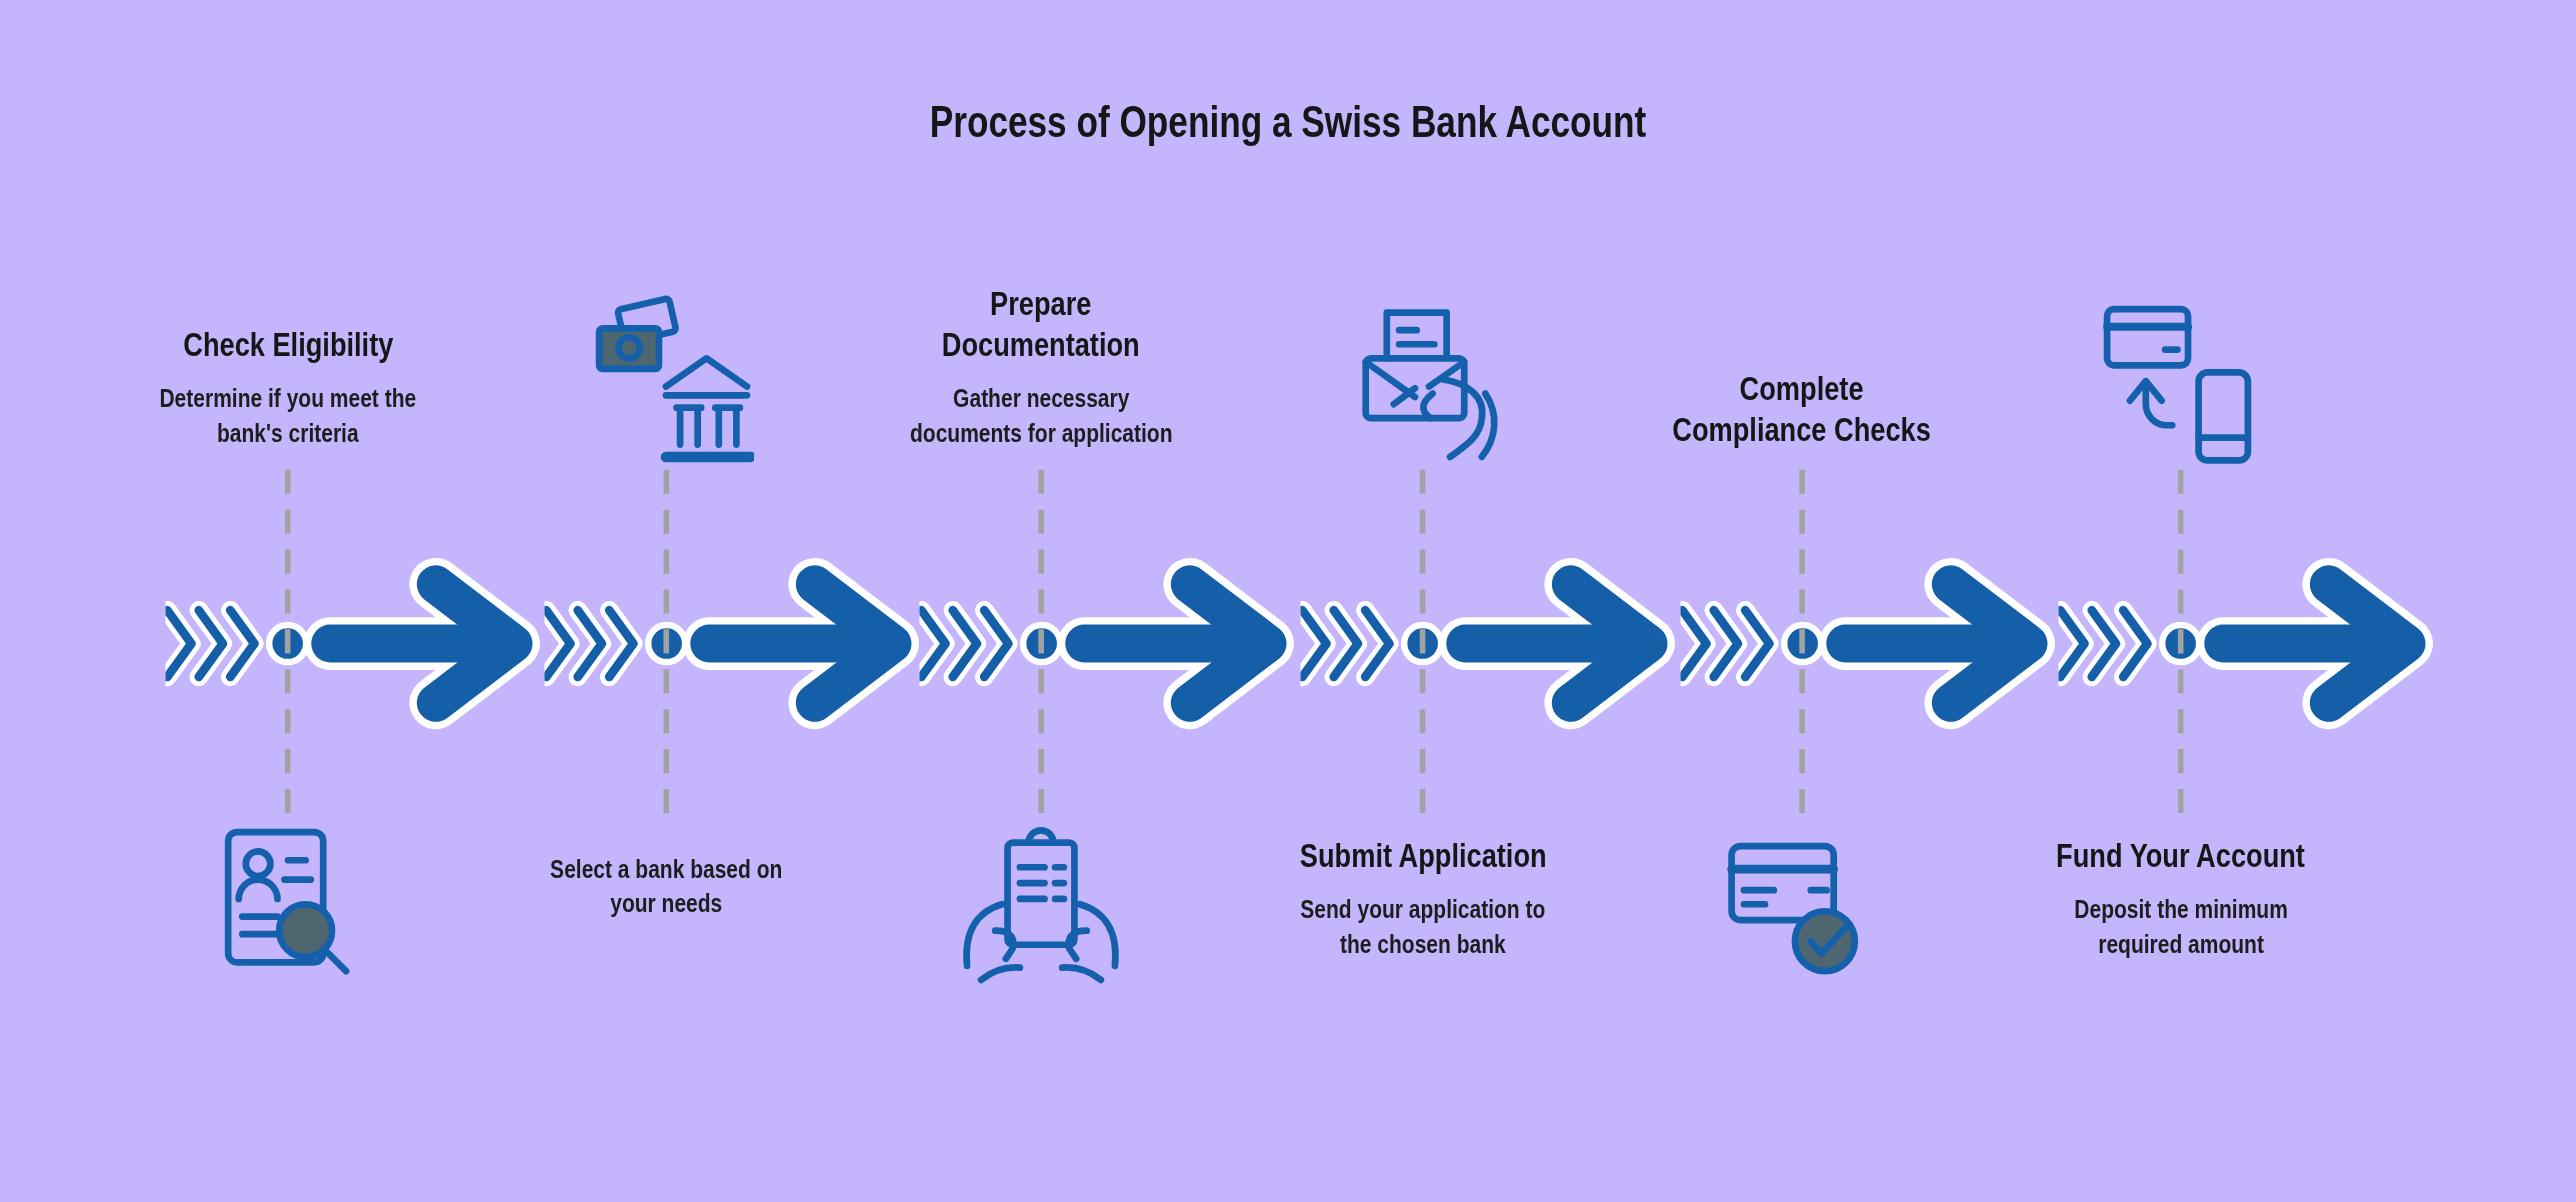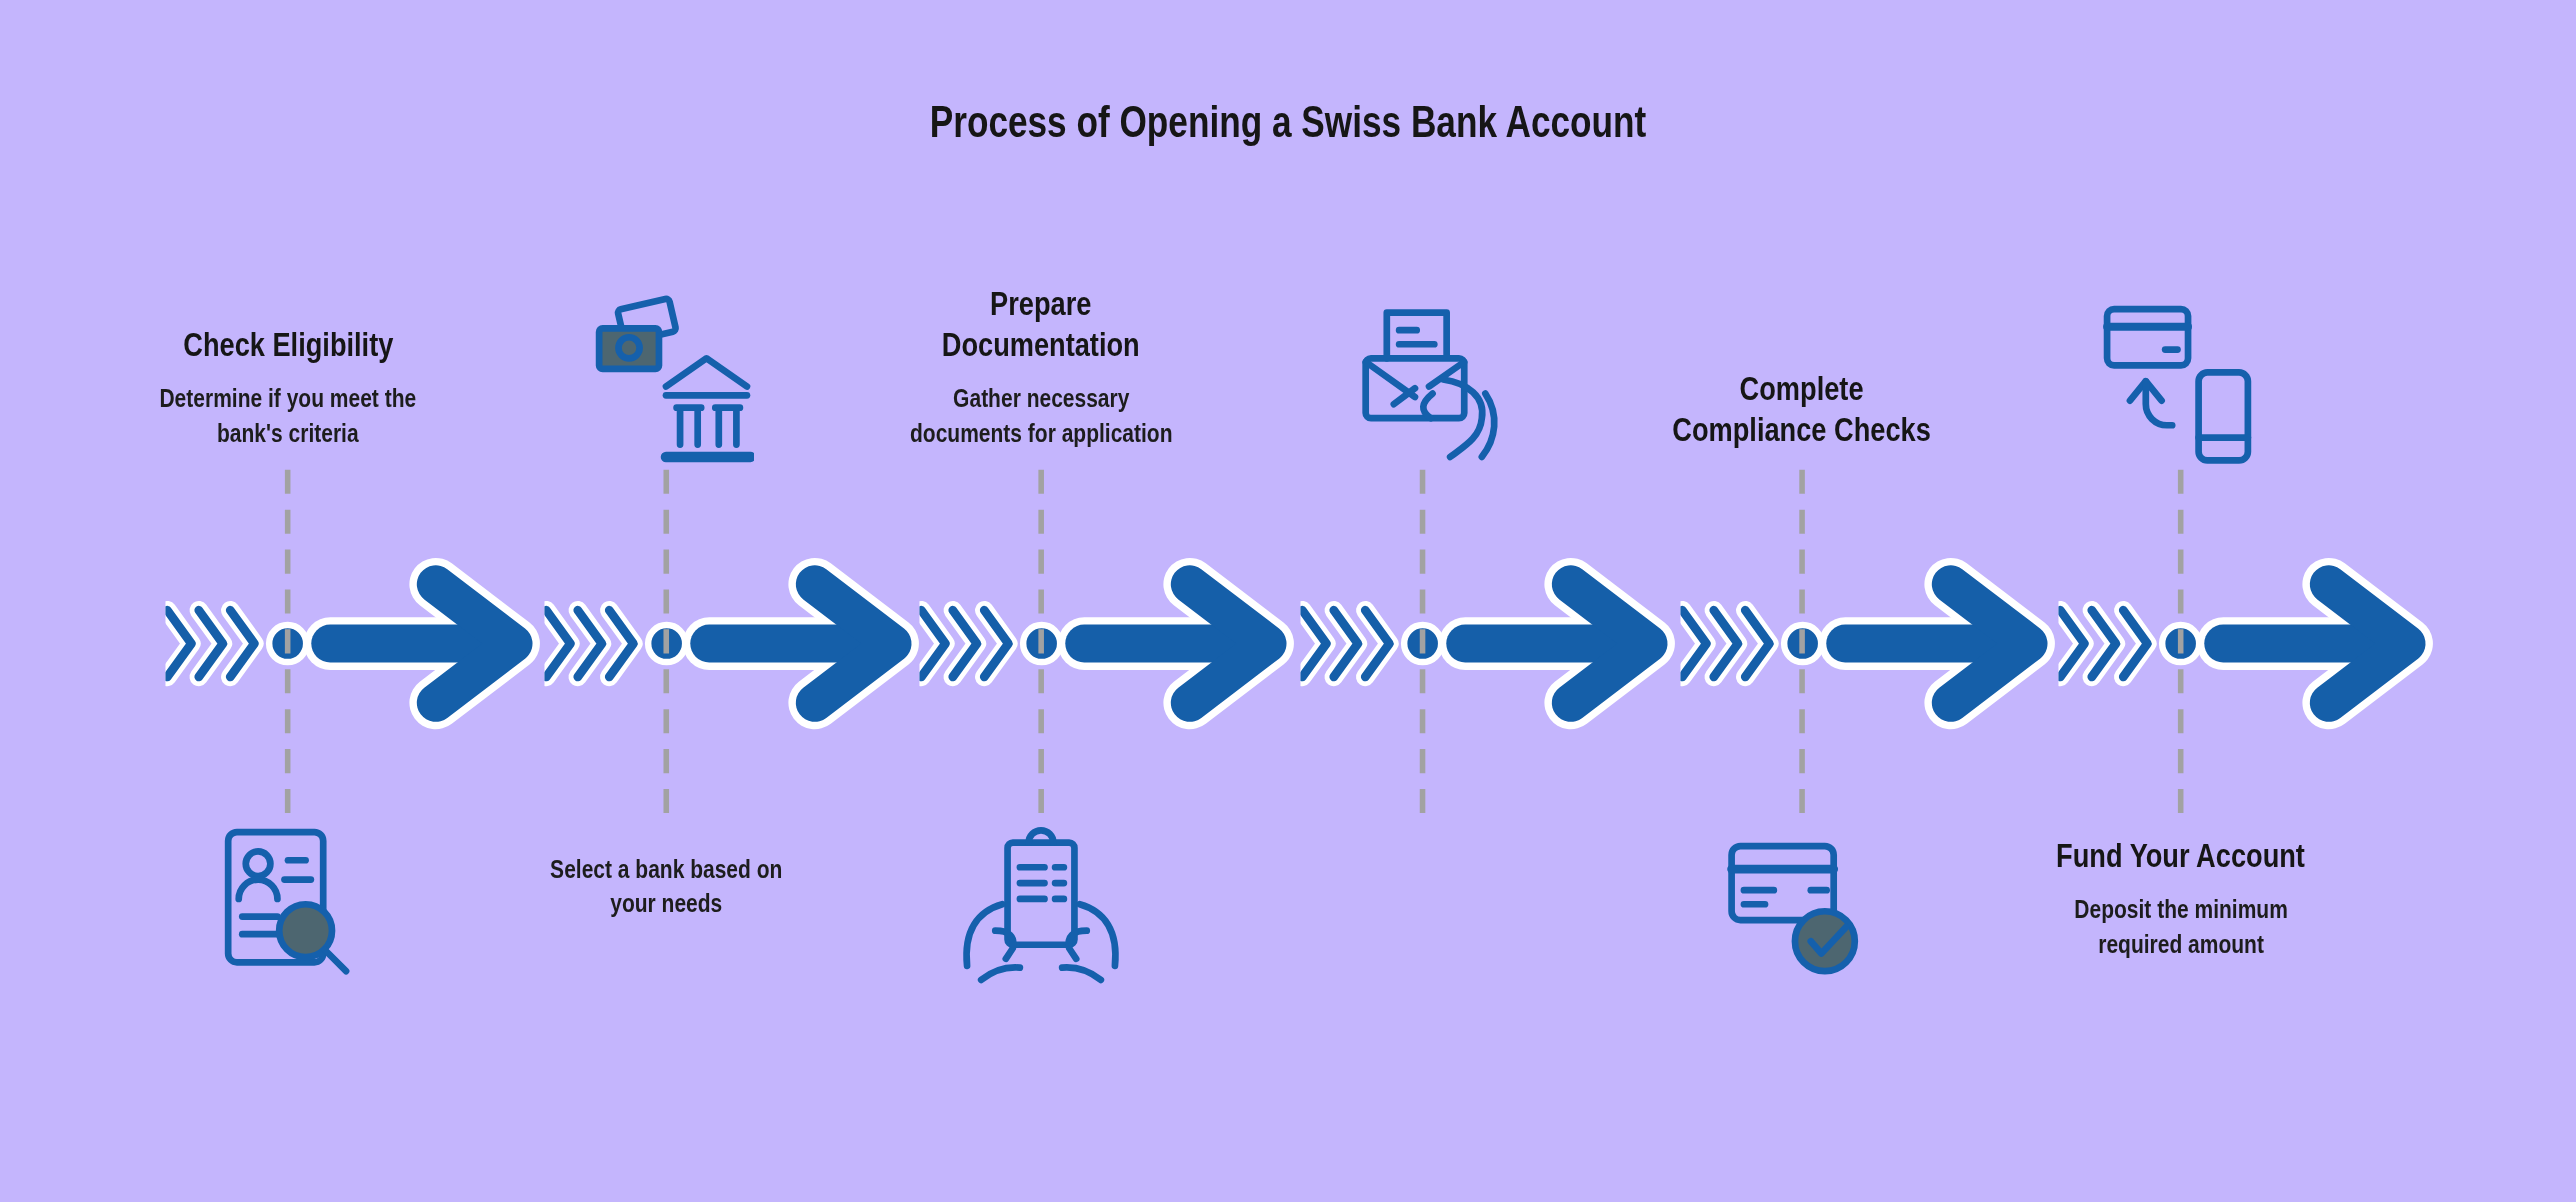--- a/index.html
+++ b/index.html
@@ -202,20 +202,29 @@
       <path d="M37,20 H47 M37,28 H57"></path>
       <rect x="18" y="36" width="56" height="34" rx="3"></rect>
       <path d="M18,38 L46,58"></path>
       <path d="M74,38 L54,52"></path>
       <path d="M34,62 l12,-9"></path>
       <path d="M56,56 q-10,8 -1,14"></path>
       <path d="M62,48 C76,50 86,58 84,70 C83,81 74,86 66,92"></path>
       <path d="M86,56 C94,68 92,82 84,92"></path>
     </svg>
   </div>
+  <div class="text-block below" style="left:1228px">
+    <div class="step-title">
+      <div class="line">Submit Application</div>
+    </div>
+    <div class="step-desc">
+      <div class="line">Send your application to</div>
+      <div class="line">the chosen bank</div>
+    </div>
+  </div>
 
   <div class="text-block above" style="left:1607px">
     <div class="step-title">
       <div class="line">Complete</div>
       <div class="line">Compliance Checks</div>
     </div>
   </div>
   <div class="icon-slot below" style="left:1714px">
     <svg viewBox="0 0 100 100" fill="none" stroke="#1560AC" stroke-width="3.8" stroke-linecap="round" stroke-linejoin="round">
       <rect x="10" y="16" width="58" height="42" rx="5"></rect>

